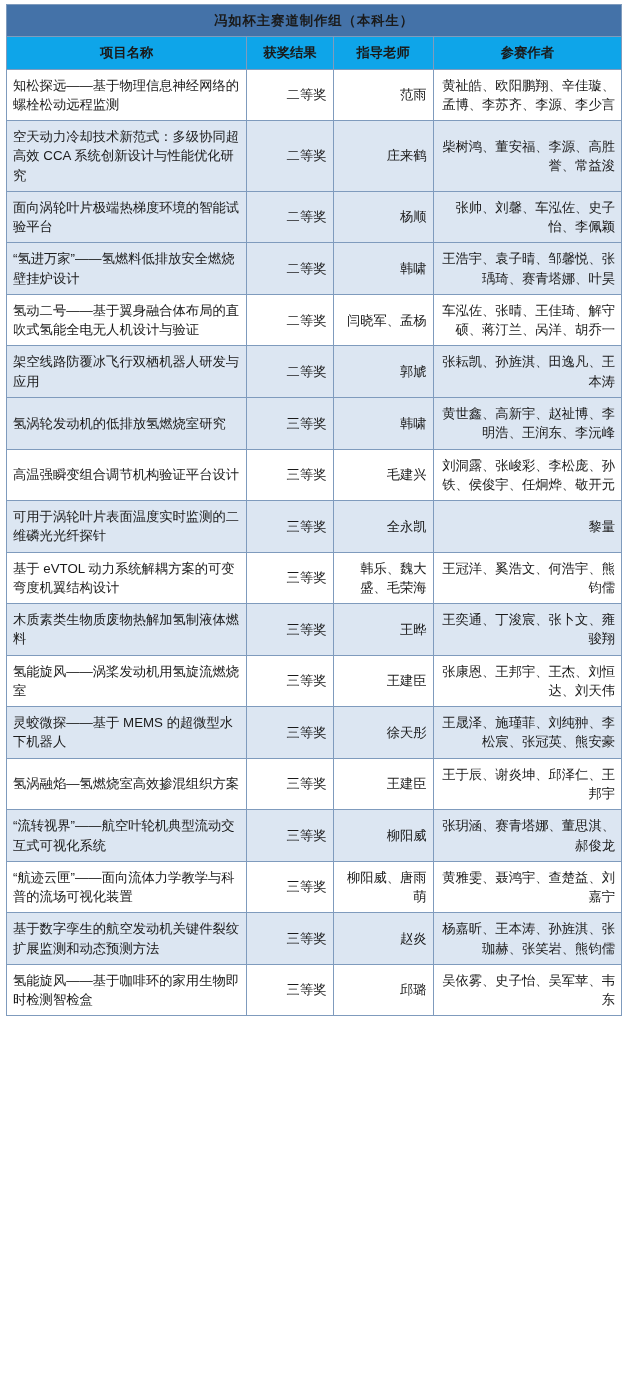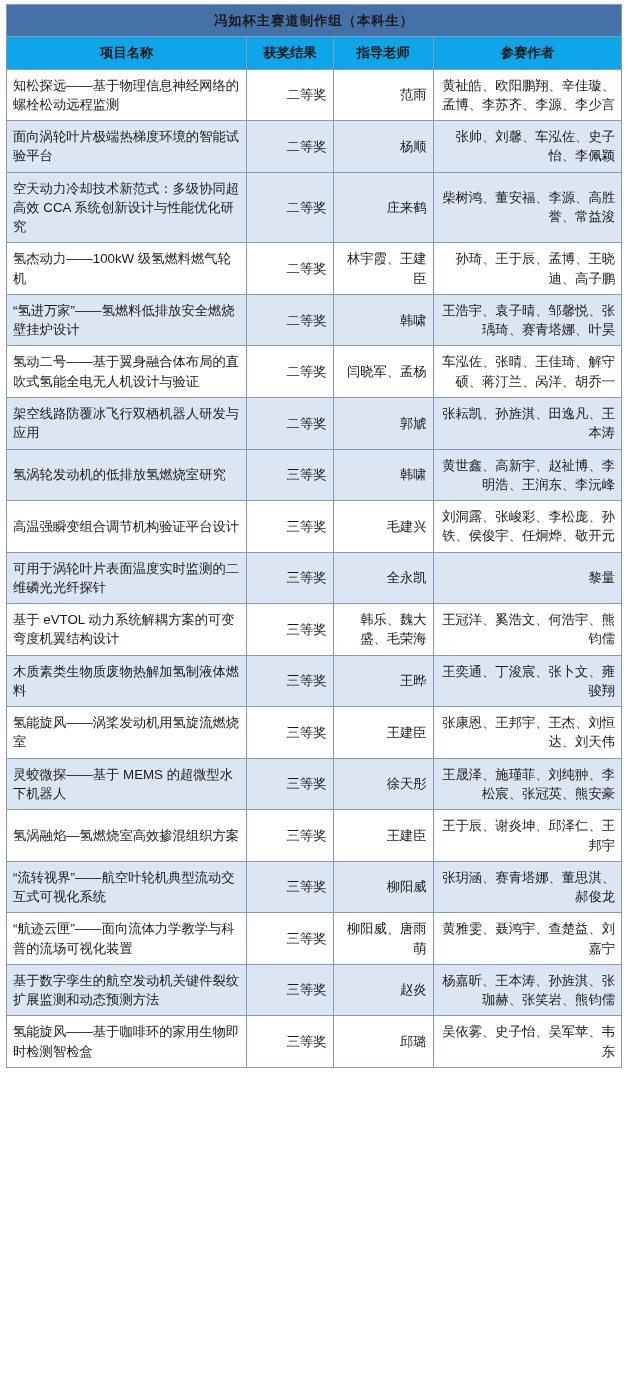--- a/index.html
+++ b/index.html
@@ -81,36 +81,30 @@
       </tr>
     </thead>
     <tbody>
       <tr class="band-a">
         <td class="c-name">知松探远——基于物理信息神经网络的螺栓松动远程监测</td>
         <td class="c-result">二等奖</td>
         <td class="c-teacher">范雨</td>
         <td class="c-authors">黄祉皓、欧阳鹏翔、辛佳璇、孟博、李苏齐、李源、李少言</td>
       </tr>
       <tr class="band-b">
-        <td class="c-name">面向涡轮叶片极端热梯度环境的智能试验平台</td>
-        <td class="c-result">二等奖</td>
-        <td class="c-teacher">杨顺</td>
-        <td class="c-authors">张帅、刘馨、车泓佐、史子怡、李佩颖</td>
-      </tr>
-      <tr class="band-b">
         <td class="c-name">空天动力冷却技术新范式：多级协同超高效 CCA 系统创新设计与性能优化研究</td>
         <td class="c-result">二等奖</td>
         <td class="c-teacher">庄来鹤</td>
         <td class="c-authors">柴树鸿、董安福、李源、高胜誉、常益浚</td>
       </tr>
-      <tr class="band-a">
-        <td class="c-name">氢杰动力——100kW 级氢燃料燃气轮机</td>
+      <tr class="band-b">
+        <td class="c-name">面向涡轮叶片极端热梯度环境的智能试验平台</td>
         <td class="c-result">二等奖</td>
-        <td class="c-teacher">林宇霞、王建臣</td>
-        <td class="c-authors">孙琦、王于辰、孟博、王晓迪、高子鹏</td>
+        <td class="c-teacher">杨顺</td>
+        <td class="c-authors">张帅、刘馨、车泓佐、史子怡、李佩颖</td>
       </tr>
       <tr class="band-b">
         <td class="c-name">“氢进万家”——氢燃料低排放安全燃烧壁挂炉设计</td>
         <td class="c-result">二等奖</td>
         <td class="c-teacher">韩啸</td>
         <td class="c-authors">王浩宇、袁子晴、邹馨悦、张瑀琦、赛青塔娜、叶昊</td>
       </tr>
       <tr class="band-a">
         <td class="c-name">氢动二号——基于翼身融合体布局的直吹式氢能全电无人机设计与验证</td>
         <td class="c-result">二等奖</td>

